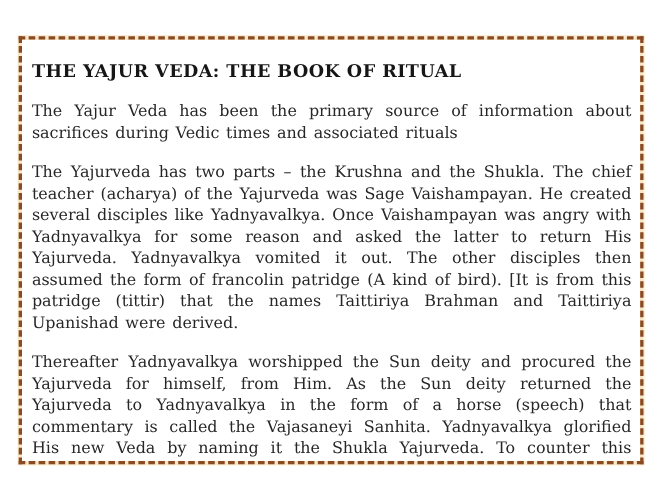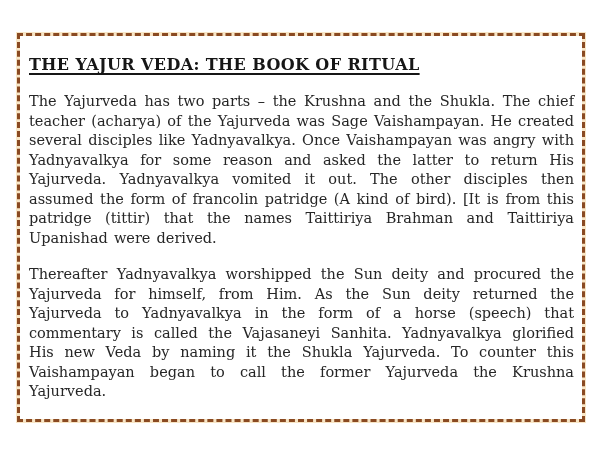--- a/index.html
+++ b/index.html
@@ -30,21 +30,20 @@
     padding: 19px 8px 8px 9px;
     overflow: hidden;
   }
   .doc-title {
     margin: 0 0 17px 0;
     font-size: 16px;
     line-height: 20px;
     font-weight: bold;
     letter-spacing: 0.4px;
     color: #161616;
-    text-decoration: underline;
     text-underline-offset: 3px;
     text-decoration-thickness: 1.5px;
   }
   .doc-para {
     margin: 0 0 17px 0;
     font-size: 14.5px;
     line-height: 19.5px;
     text-align: justify;
     color: #262626;
     word-spacing: 1.5px;
@@ -52,16 +51,17 @@
   .doc-para:last-child {
     margin-bottom: 0;
   }
 </style>
 </head>
 <body>
 
 <div class="page">
   <div class="frame">
     <h1 class="doc-title">THE YAJUR VEDA: THE BOOK OF RITUAL</h1>
+    <p class="doc-para">The Yajur Veda has been the primary source of information about sacrifices during Vedic times and associated rituals</p>
     <p class="doc-para">The Yajurveda has two parts – the Krushna and the Shukla. The chief teacher (acharya) of the Yajurveda was Sage Vaishampayan. He created several disciples like Yadnyavalkya.  Once Vaishampayan was angry with Yadnyavalkya for some reason and asked the latter to return His Yajurveda. Yadnyavalkya vomited it out. The other disciples then assumed the form of francolin patridge (A kind of bird). [It is from this patridge (tittir) that the names Taittiriya Brahman and Taittiriya Upanishad were derived.</p>
     <p class="doc-para">Thereafter Yadnyavalkya worshipped the Sun deity and procured the Yajurveda for himself, from Him. As the Sun deity returned the Yajurveda to Yadnyavalkya in the form of a horse (speech) that commentary is called the Vajasaneyi Sanhita. Yadnyavalkya glorified His new Veda by naming it the Shukla Yajurveda. To counter this Vaishampayan began to call the former Yajurveda the Krushna Yajurveda.</p>
   </div>
 </div>
 
 </body></html>

